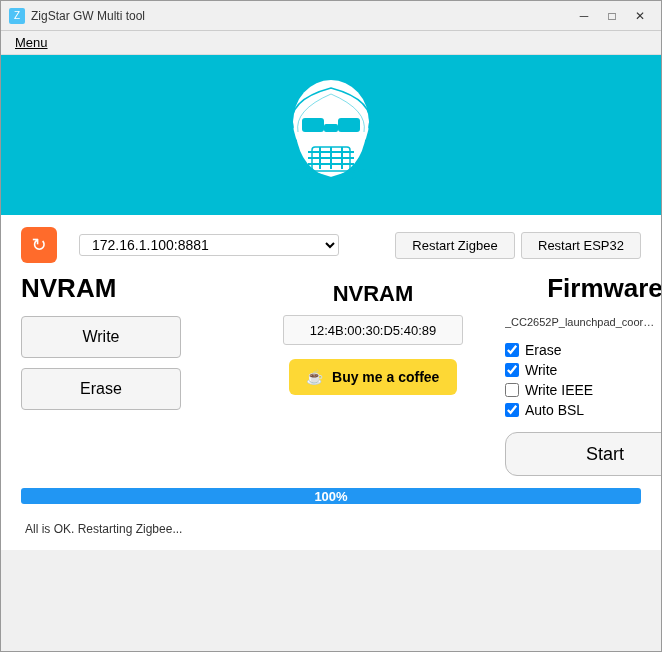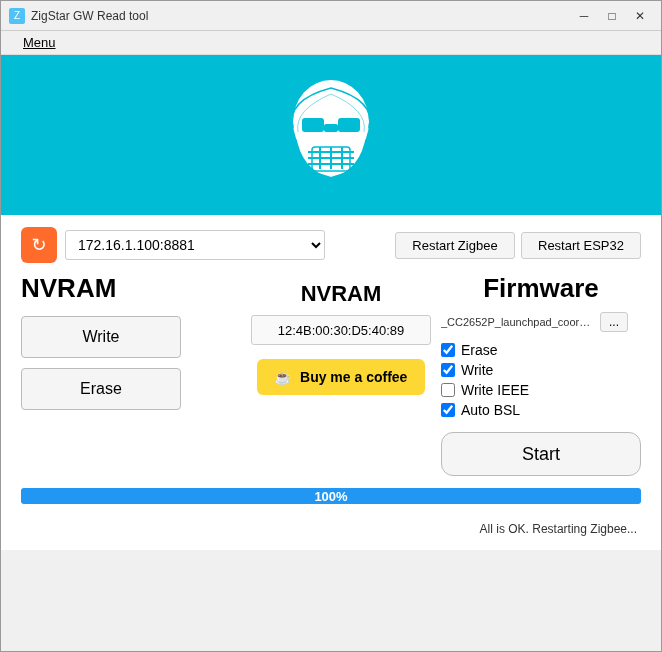--- a/index.html
+++ b/index.html
@@ -48,21 +48,21 @@
       border: none;
       background: transparent;
       cursor: pointer;
       font-size: 12px;
       display: flex; align-items: center; justify-content: center;
       color: #333;
     }
 
     .menu-bar {
       background: #f0f0f0;
-      padding: 2px 16px;
+      padding: 2px 8px;
       font-size: 13px;
       border-bottom: 1px solid #ddd;
       height: 24px;
       display: flex;
       align-items: center;
     }
     .menu-item {
       padding: 2px 6px;
       cursor: pointer;
       text-decoration: underline;
@@ -99,26 +99,27 @@
       background: #ff6b2b;
       border: none;
       border-radius: 6px;
       cursor: pointer;
       display: flex; align-items: center; justify-content: center;
       color: white;
       font-size: 18px;
     }
     .address-dropdown {
       width: 260px;
-      height: 30px;
+      height: 22px;
       padding: 0 8px;
       border: 1px solid #ccc;
       border-radius: 3px;
       font-size: 14px;
       background: white;
+      margin-left: 14px;
     }
     .right-buttons {
       display: flex;
       flex-direction: row;
       gap: 6px;
     }
     .action-btn {
       padding: 5px 14px;
       border: 1px solid #ccc;
       border-radius: 3px;
@@ -126,20 +127,21 @@
       cursor: pointer;
       font-size: 13px;
       min-width: 120px;
     }
 
     .sections-row {
       display: flex;
       justify-content: space-between;
       align-items: flex-start;
       margin-top: 8px;
+      gap: 32px;
     }
 
     .nvram-section {
       flex: 0 0 220px;
     }
     .nvram-title {
       font-size: 26px;
       font-weight: bold;
       margin-bottom: 12px;
     }
@@ -266,36 +268,35 @@
       justify-content: center;
       color: white;
       font-size: 13px;
       font-weight: bold;
       transition: width 0.3s;
     }
     .status-text {
       font-size: 12px;
       color: #333;
       padding: 2px 4px;
-      text-align: right;
     }
 
     
     .vader-svg {
       width: 130px;
       height: 130px;
     }
   </style>
 </head>
 <body>
 
 <div class="title-bar">
   <div class="title-bar-left">
     <div class="title-bar-icon">Z</div>
-    <span class="title-bar-text">ZigStar GW Read tool</span>
+    <span class="title-bar-text">ZigStar GW Multi tool</span>
   </div>
   <div class="title-bar-controls">
     <button class="title-bar-btn">─</button>
     <button class="title-bar-btn">□</button>
     <button class="title-bar-btn close">✕</button>
   </div>
 </div>
 
 <div class="menu-bar">
   <span class="menu-item">Menu</span>

